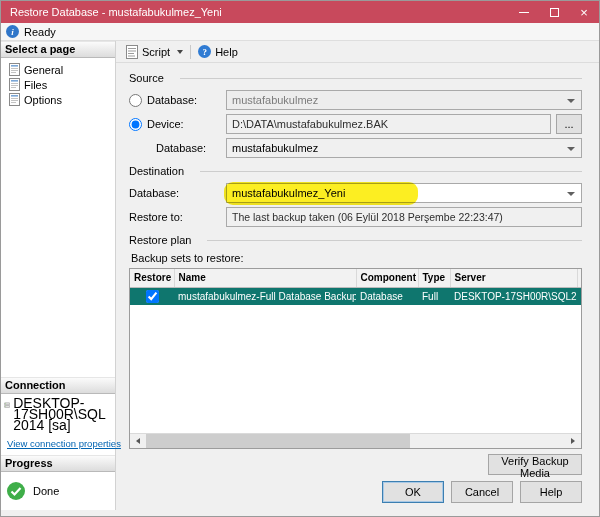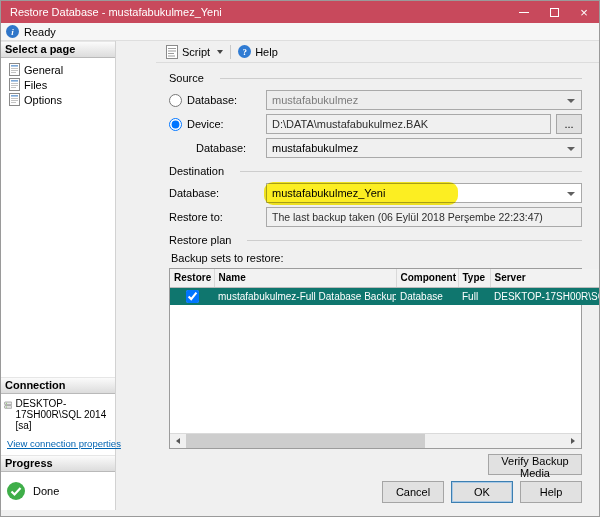--- a/index.html
+++ b/index.html
@@ -21,26 +21,26 @@
   .info-icon{width:13px;height:13px;border-radius:50%;background:#3076c9;color:#fff;font-size:9px;font-style:italic;font-weight:bold;display:flex;align-items:center;justify-content:center;font-family:"Liberation Serif",serif;}
 
   
   .bodywrap{display:flex;height:469px;}
   .sidebar{width:115px;background:#fff;border-right:1px solid #d2d2d2;display:flex;flex-direction:column;}
   .panel-header{background:linear-gradient(#fbfbfb,#dcdcdc);border-top:1px solid #e6e6e6;border-bottom:1px solid #b9b9b9;font-weight:bold;padding:1px 4px 2px;}
   .tree{flex:1;padding:4px 2px;}
   .tree-item{display:flex;align-items:center;gap:4px;padding:1px 2px 1px 6px;}
   .conn-body{padding:4px 3px 6px;min-height:50px;}
   .conn-server{display:flex;gap:3px;align-items:flex-start;}
-  .conn-server-text{font-size:10px;line-height:11px;word-break:normal;}
+  .conn-server-text{font-size:14px;line-height:11px;word-break:normal;}
   .conn-link{color:#0063b1;text-decoration:underline;margin-top:7px;display:inline-block;padding-left:3px;font-size:9.5px;white-space:nowrap;}
   .prog-body{padding:6px 5px;display:flex;align-items:center;gap:7px;min-height:38px;}
 
   
-  .main{flex:1;display:flex;flex-direction:column;min-width:0;padding-left:40px;}
+  .main{flex:1;display:flex;flex-direction:column;min-width:0;}
   .toolbar{height:22px;display:flex;align-items:center;padding:2px 0 2px 6px;border-bottom:1px solid #dcdcdc;background:#f0f0f0;flex:none;}
   .tb-btn{display:flex;align-items:center;gap:4px;padding:1px 4px;}
   .tb-sep{width:1px;height:14px;background:#c9c9c9;margin:0 3px;}
   .caret{width:0;height:0;border-left:3px solid transparent;border-right:3px solid transparent;border-top:4px solid #444;margin-left:3px;}
   .content{flex:1;display:flex;flex-direction:column;padding:4px 17px 0 13px;min-height:0;}
 
   .section-hd{display:flex;align-items:center;gap:16px;margin:5px 0 4px;}
   .section-hd .rule{flex:1;height:1px;background:#cdcdcd;}
 
   .form-row{display:flex;align-items:center;margin:1px 0;position:relative;height:22px;}
@@ -298,21 +298,21 @@
                 <span class="tri-r"></span>
               </div>
           </div>
         </div>
 
         <div class="verify-row">
           <button class="btn btn-verify">Verify Backup Media</button>
         </div>
 
         <div class="footer">
+          <button class="btn btn-default">OK</button>
           <button class="btn">Cancel</button>
-          <button class="btn btn-default">OK</button>
           <button class="btn">Help</button>
         </div>
 
       </div>
     </div>
   </div>
 </div>
 
 </body></html>

